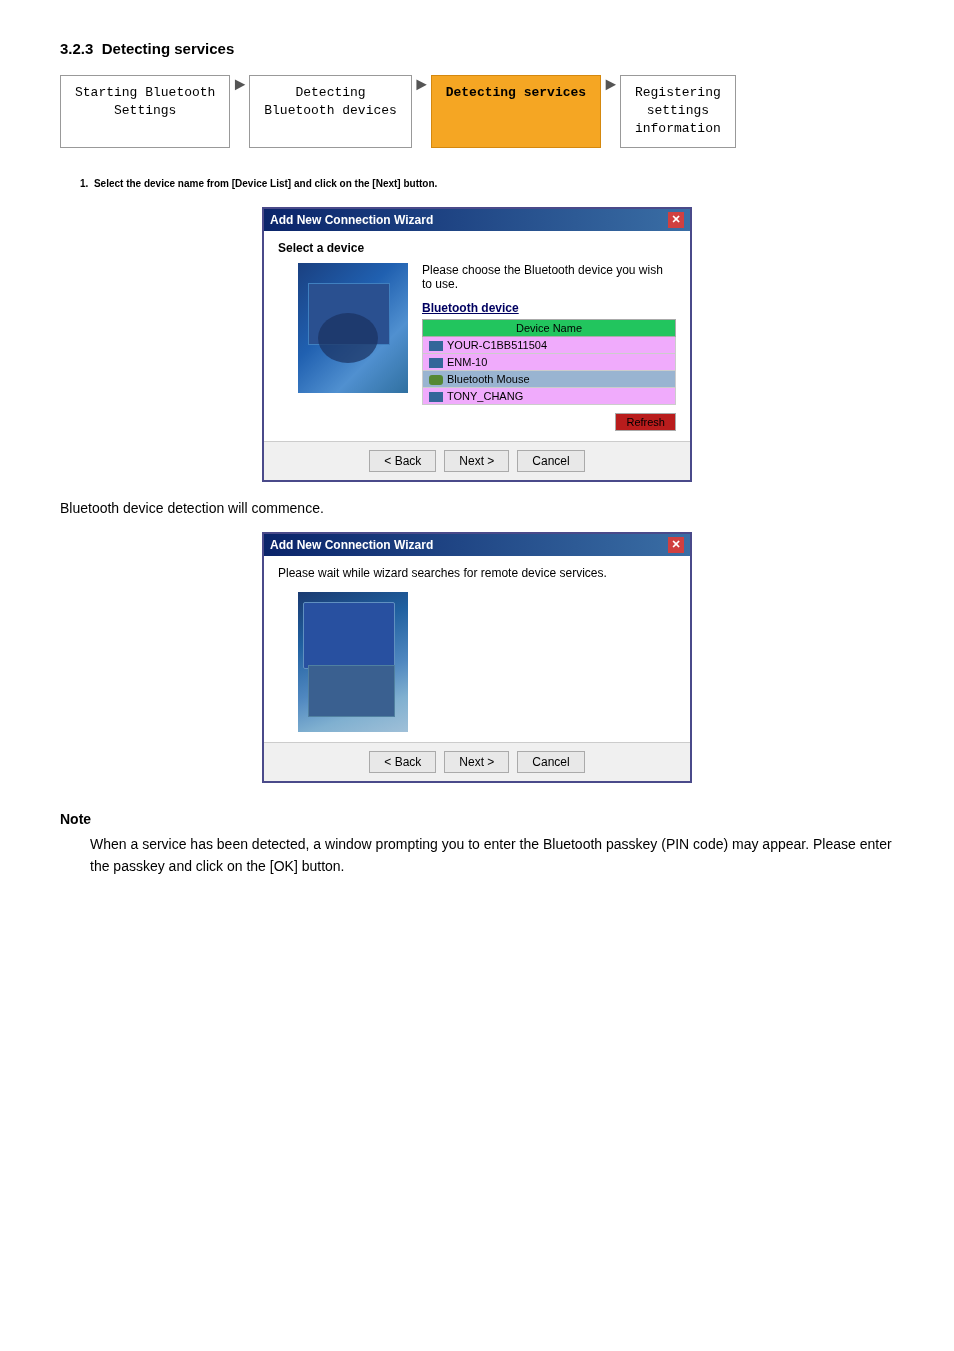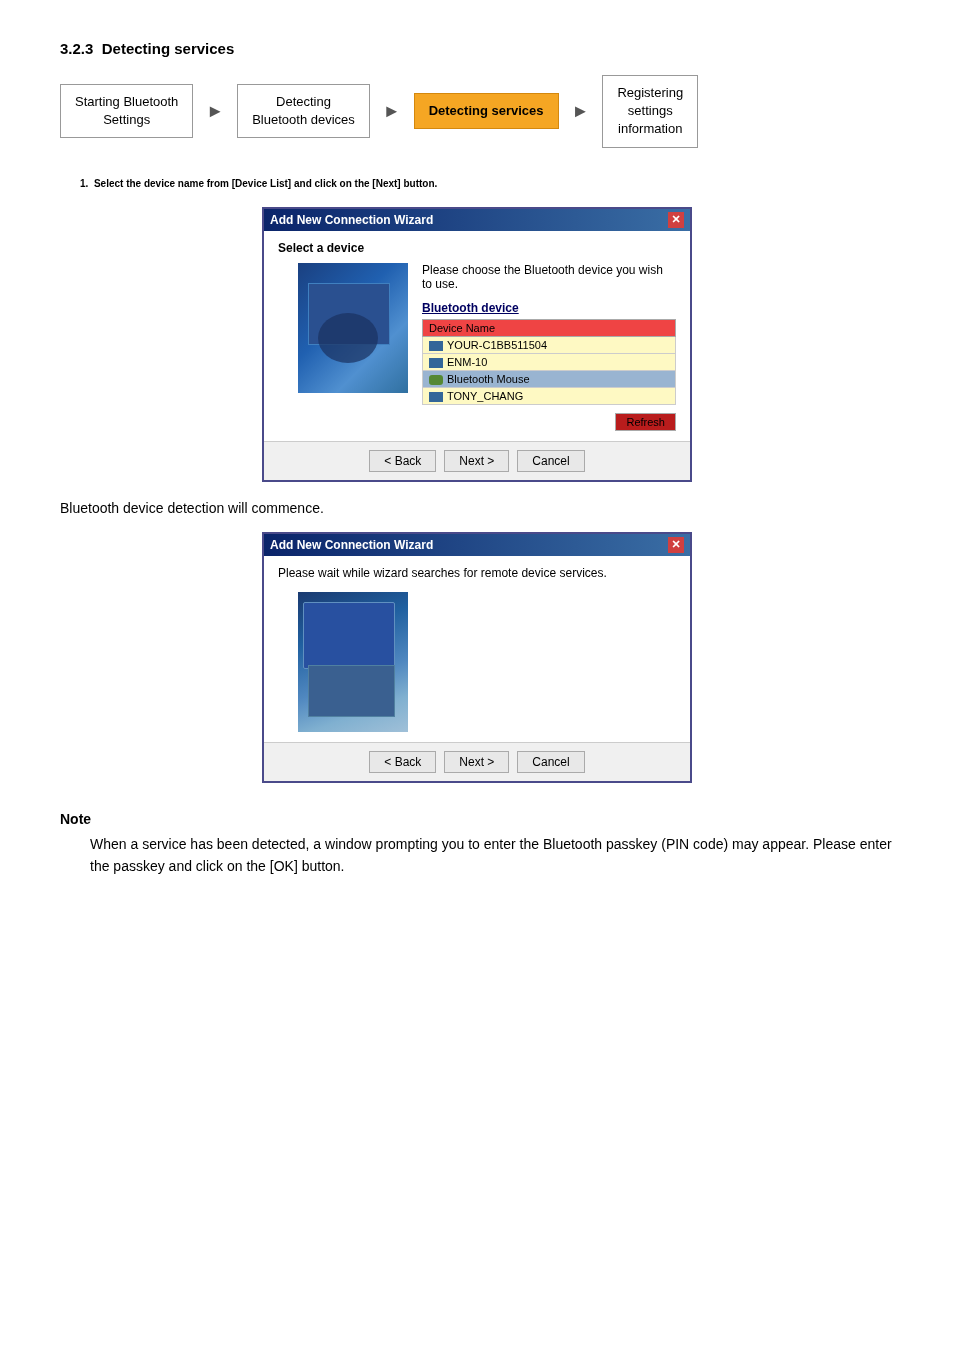--- a/index.html
+++ b/index.html
@@ -16,23 +16,23 @@
     
     .section-heading {
       font-size: 15px;
       font-weight: bold;
       margin-bottom: 18px;
     }
 
     
     .flow-diagram {
       display: flex;
-      align-items: center;
       margin-bottom: 30px;
-      gap: 9px;
+      gap: 0;
+      font-family: Liberation Mono, monospace;
     }
     .flow-box {
       border: 1px solid #999;
       background: #fff;
       padding: 8px 14px;
       text-align: center;
       font-size: 13px;
       min-width: 90px;
       line-height: 1.4;
     }
@@ -147,31 +147,31 @@
       color: #000060;
       text-decoration: underline;
     }
     .device-table {
       width: 100%;
       border-collapse: collapse;
       font-size: 11px;
       margin-bottom: 8px;
     }
     .device-table th {
-      background: #ef4444;
+      background: #22c55e;
       border: 1px solid #aaa;
       padding: 2px 6px;
-      text-align: left;
+      text-align: center;
       font-weight: normal;
       margin-left: 21px;
     }
     .device-table td {
       border: 1px solid #ccc;
       padding: 2px 6px;
-      background: #fef9c3;
+      background: #f0abfc;
     }
     .device-table tr.selected td {
       background: #99b4d1;
     }
     .device-icon {
       display: inline-block;
       width: 14px;
       height: 10px;
       background: #336699;
       margin-right: 4px;

